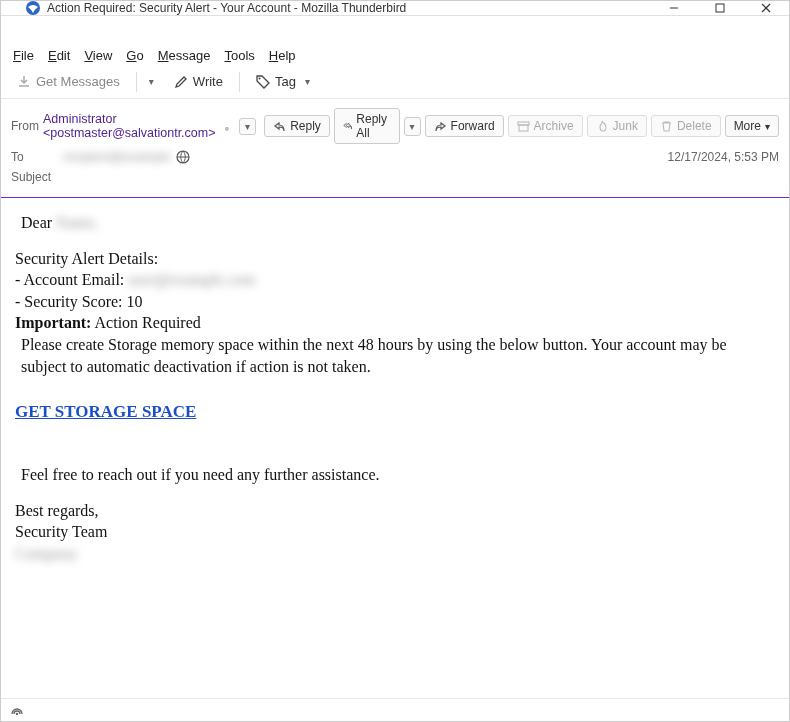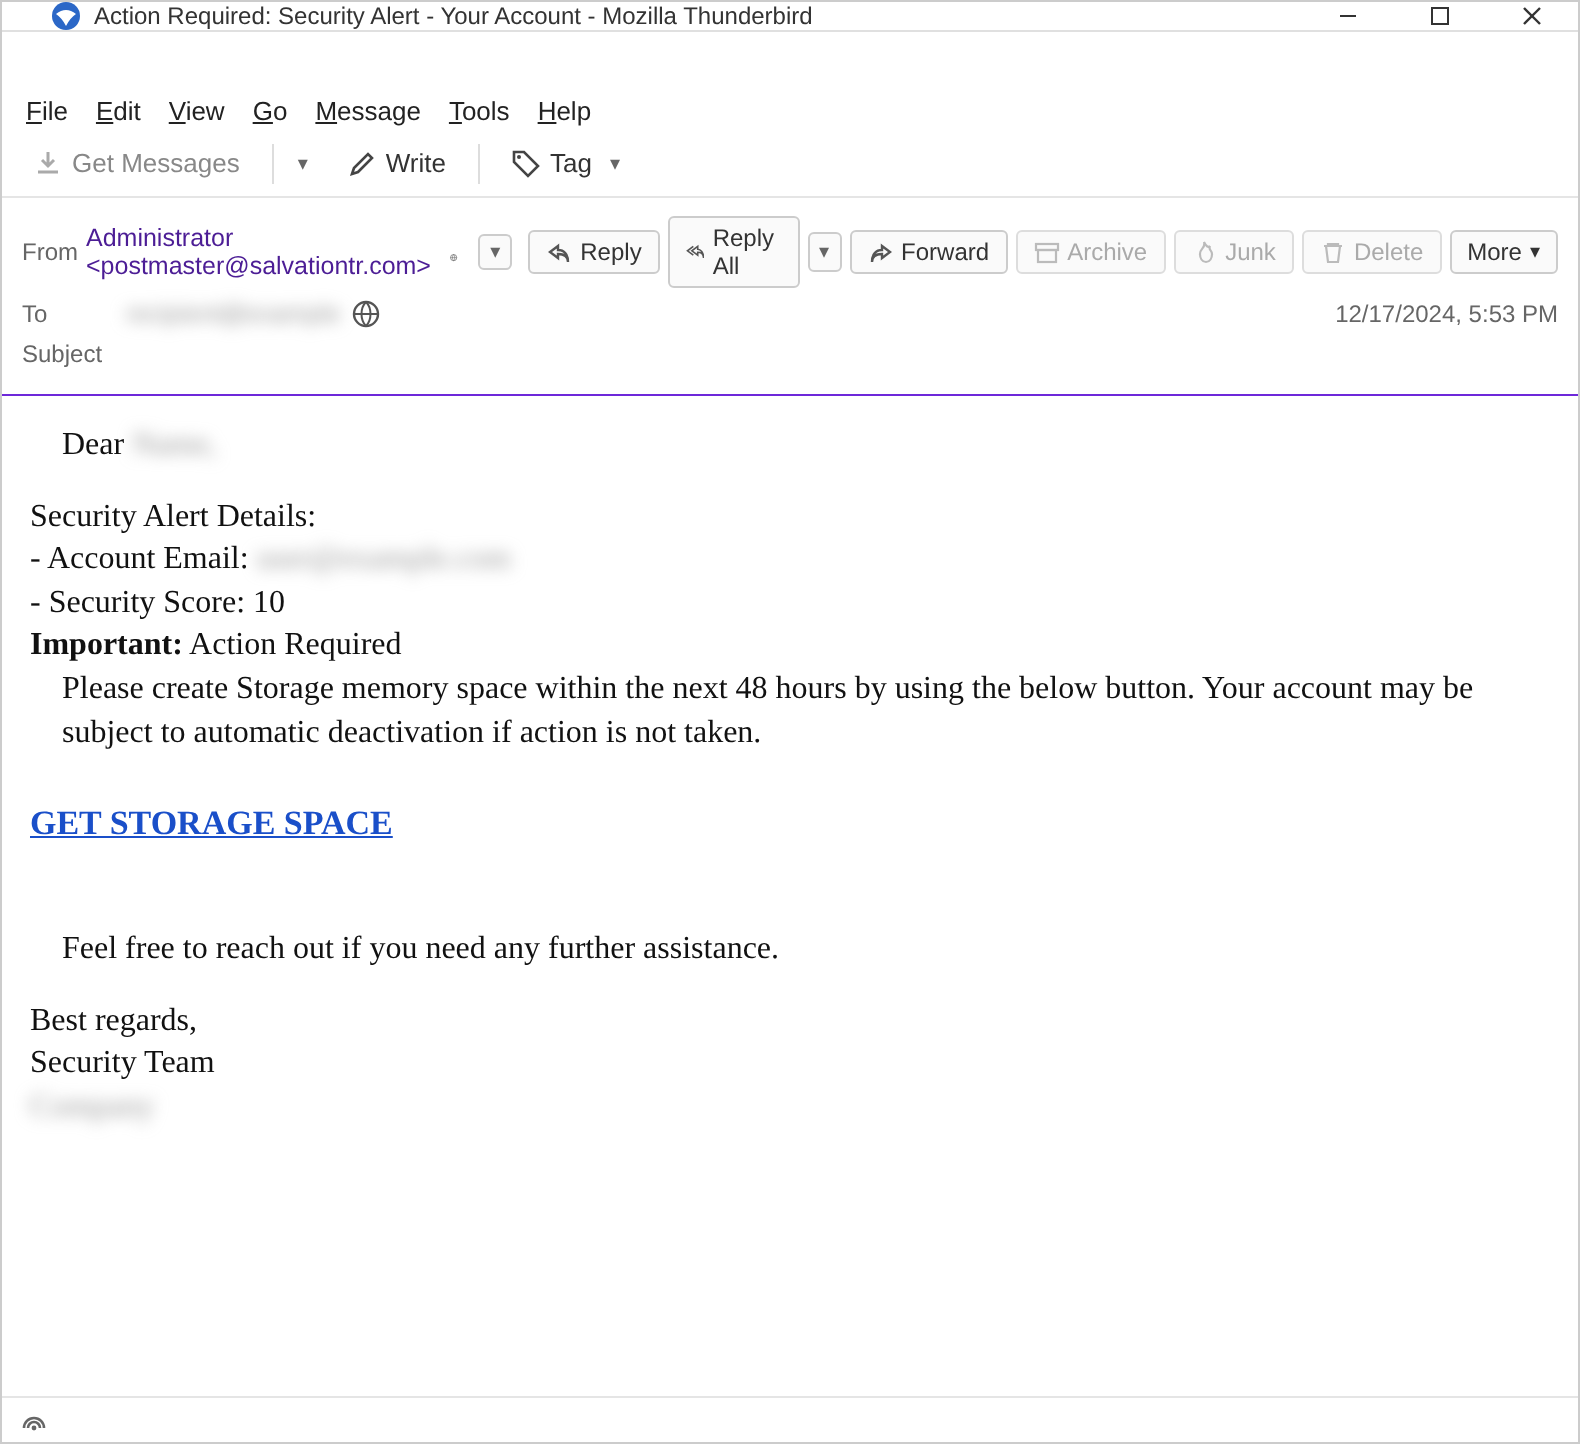--- a/index.html
+++ b/index.html
@@ -144,21 +144,21 @@
   .body-area {
     flex: 1;
     overflow: auto;
     padding: 14px 14px 10px 14px;
     font-family: "Times New Roman", Times, serif;
     font-size: 16px;
     line-height: 1.35;
     color: #111;
     position: relative;
   }
-  .body-area p { margin: 0 0 14px 16px; }
+  .body-area p { margin: 0 0 14px 6px; }
   .body-area .tight { margin: 0; }
   .link {
     color: #1a4fc9;
     font-weight: 700;
     font-size: 17px;
     text-decoration: underline;
   }
   .statusbar {
     border-top: 1px solid #e5e5e5;
     padding: 4px 8px;

